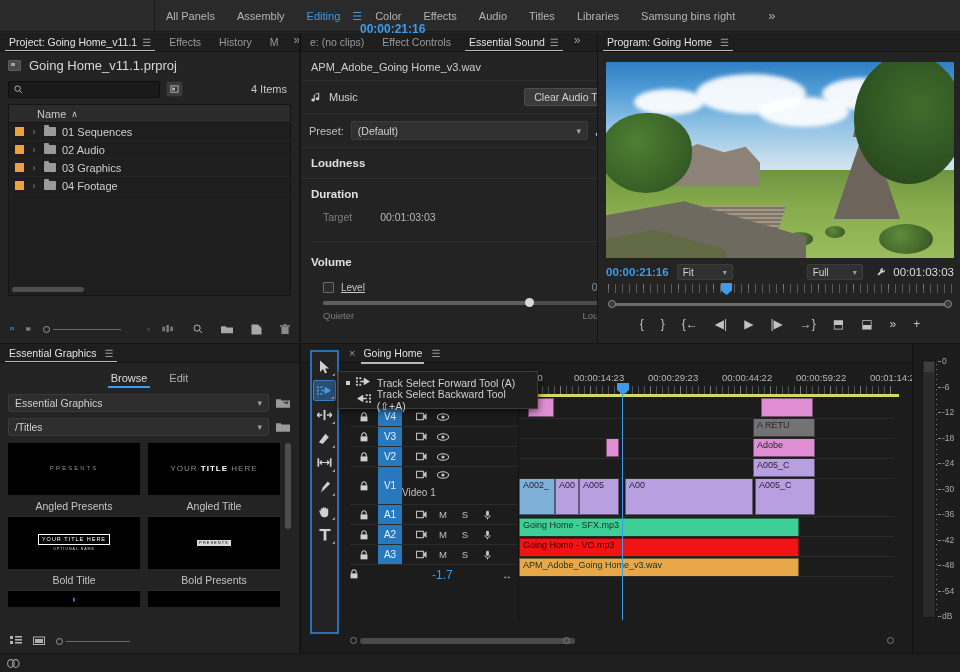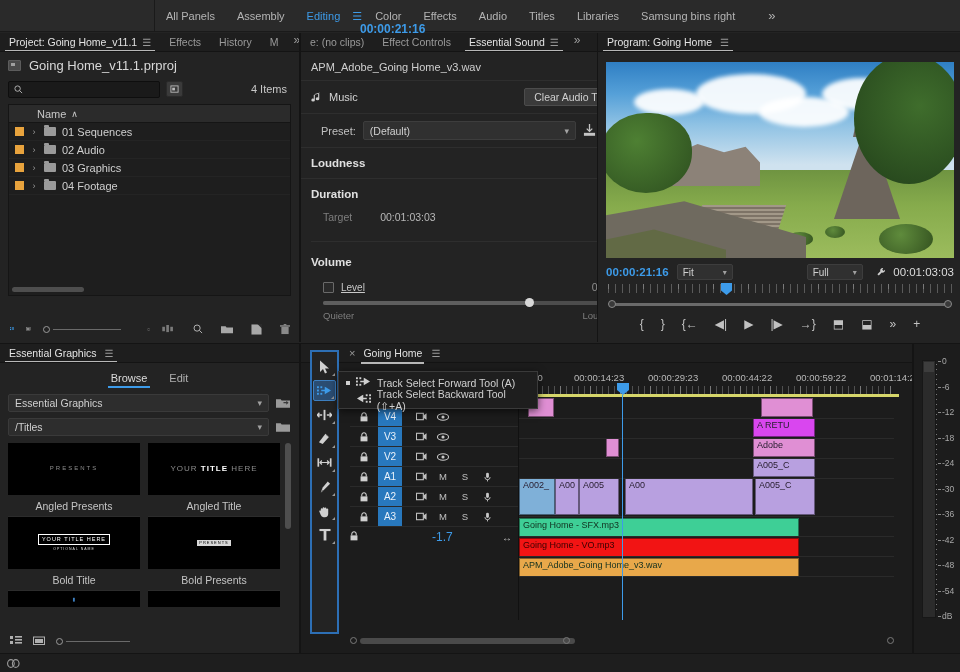--- a/index.html
+++ b/index.html
@@ -83,21 +83,21 @@
   
   #soundPanel { left:301px; top:33px; width:340px; height:309px; background:#232323; border-right:7px solid #7dd3fc;}
   .es-body { padding:0; }
   .es-filename { padding:9px 10px 7px 10px; font-size:11px; color:#cfcfcf; border-bottom:1px solid #2e2e2e;}
   .es-row { display:flex; align-items:center; padding:7px 10px; gap:7px; border-bottom:1px solid #2e2e2e;}
   .es-music-label { font-size:11px; color:#d4d4d4;}
   .btn-clear {
     margin-left:auto; height:18px; line-height:17px; padding:0 9px; font-size:10.5px;
     background:#3a3a3a; border:1px solid #4c4c4c; border-radius:2px; color:#d0d0d0;
   }
-  .es-preset { display:flex; align-items:center; padding:7px 20px; gap:7px; border-bottom:1px solid #2e2e2e;}
+  .es-preset { display:flex; align-items:center; padding:7px 8px; gap:7px; border-bottom:1px solid #2e2e2e;}
   .es-preset .lbl { font-size:11px; color:#c0c0c0;}
   .dropdown {
     flex:1; height:19px; background:#303030; border:1px solid #3d3d3d; border-radius:2px;
     display:flex; align-items:center; padding:0 6px; font-size:10.5px; color:#d0d0d0;
   }
   .dropdown .cv { margin-left:auto; color:#a5a5a5; font-size:9px;}
   .es-sect-head { display:flex; padding:9px 10px; }
   .es-sect-head .t { font-size:11.5px; color:#e0e0e0; font-weight:bold;}
   .chk { width:12px; height:12px; border:1px solid #6a6a6a; background:#2a2a2a; margin-left:auto; border-radius:1px;
     display:flex; align-items:center; justify-content:center;}
@@ -736,20 +736,44 @@
             </svg>
           </span>
           <span class="ic">
             <svg width="12" height="8" viewBox="0 0 13 8">
               <ellipse cx="6.5" cy="4" rx="6" ry="3.4" fill="none" stroke="#c8c8c8" stroke-width="1.1"></ellipse>
               <circle cx="6.5" cy="4" r="1.7" fill="#c8c8c8"></circle>
             </svg>
           </span>
         </span>
       </div>
+      <div class="trk big">
+        <span class="lockw">
+          <svg width="8" height="10" viewBox="0 0 9 11">
+            <path d="M2 5 L2 3.2 A2.5 2.5 0 0 1 7 3.2 L7 5" fill="none" stroke="#cfcfcf" stroke-width="1.2"></path>
+            <rect x="0.6" y="4.8" width="7.8" height="5.6" fill="#cfcfcf"></rect>
+          </svg>
+        </span>
+        <span class="tname">V1</span>
+        <span class="icns" style="position:absolute;left:52px;top:3px;">
+          <span class="ic">
+            <svg width="11" height="9" viewBox="0 0 12 9">
+              <rect x="0.5" y="1" width="7.5" height="7" fill="none" stroke="#c0c0c0" stroke-width="1.2"></rect>
+              <polygon points="8.5,3 11.5,1 11.5,8 8.5,6" fill="#c0c0c0"></polygon>
+            </svg>
+          </span>
+          <span class="ic">
+            <svg width="12" height="8" viewBox="0 0 13 8">
+              <ellipse cx="6.5" cy="4" rx="6" ry="3.4" fill="none" stroke="#c8c8c8" stroke-width="1.1"></ellipse>
+              <circle cx="6.5" cy="4" r="1.7" fill="#c8c8c8"></circle>
+            </svg>
+          </span>
+        </span>
+        <span class="vid1-label">Video 1</span>
+      </div>
       <div class="trk">
         <span class="lockw">
           <svg width="8" height="10" viewBox="0 0 9 11">
             <path d="M2 5 L2 3.2 A2.5 2.5 0 0 1 7 3.2 L7 5" fill="none" stroke="#cfcfcf" stroke-width="1.2"></path>
             <rect x="0.6" y="4.8" width="7.8" height="5.6" fill="#cfcfcf"></rect>
           </svg>
         </span>
         <span class="tname">A1</span>
         <span class="icns">
           <span class="ic">
@@ -827,21 +851,21 @@
             <rect x="0.6" y="4.8" width="7.8" height="5.6" fill="#cfcfcf"></rect>
           </svg></span>
         <span class="mixval">-1.7</span>
         <span style="position:absolute;right:6px;color:#c0c0c0;font-size:10px;">↔</span>
       </div>
     </div>
 
   <div class="tl-clips" id="clipArea">
       <div class="clip" style="left: 9px; width: 26px; top: 0px; height: 19px; background: rgb(224, 143, 212);"></div>
       <div class="clip" style="left: 242px; width: 52px; top: 0px; height: 19px; background: rgb(224, 143, 212);"></div>
-      <div class="clip" style="left: 234px; width: 62px; top: 20px; height: 19px; background: #d946ef;">
+      <div class="clip" style="left: 234px; width: 62px; top: 20px; height: 19px; background: #737373;">
         <span class="nm">A RETU</span>
       </div>
       <div class="clip" style="left: 234px; width: 62px; top: 40px; height: 19px; background: rgb(224, 143, 212);">
         <span class="nm">Adobe</span>
       </div>
       <div class="clip" style="left: 87px; width: 13px; top: 40px; height: 19px; background: rgb(224, 143, 212);"></div>
       <div class="clip" style="left: 234px; width: 62px; top: 60px; height: 19px; background: rgb(184, 160, 224);">
         <span class="nm">A005_C</span>
       </div>
       <div class="clip" style="left: 0px; width: 36px; top: 80px; height: 37px; background: rgb(127, 176, 216);">

